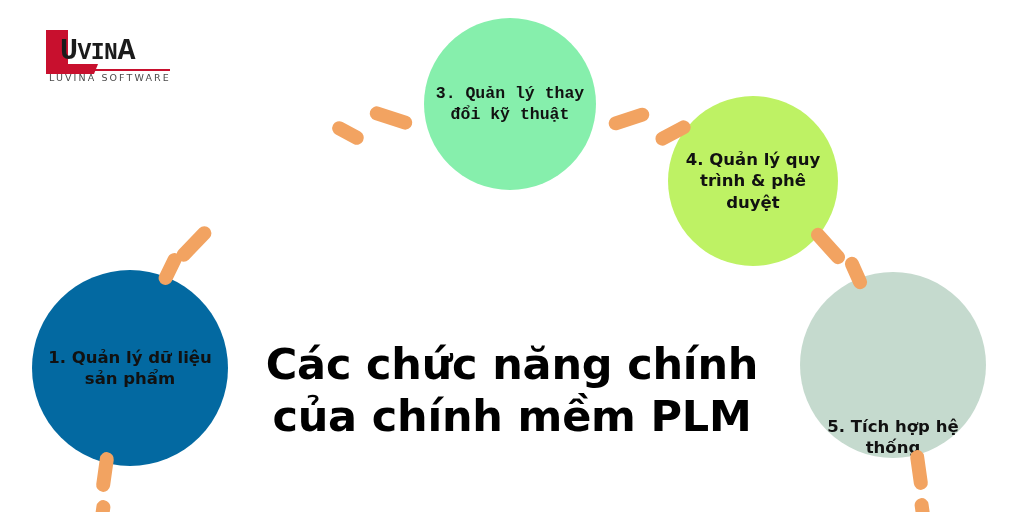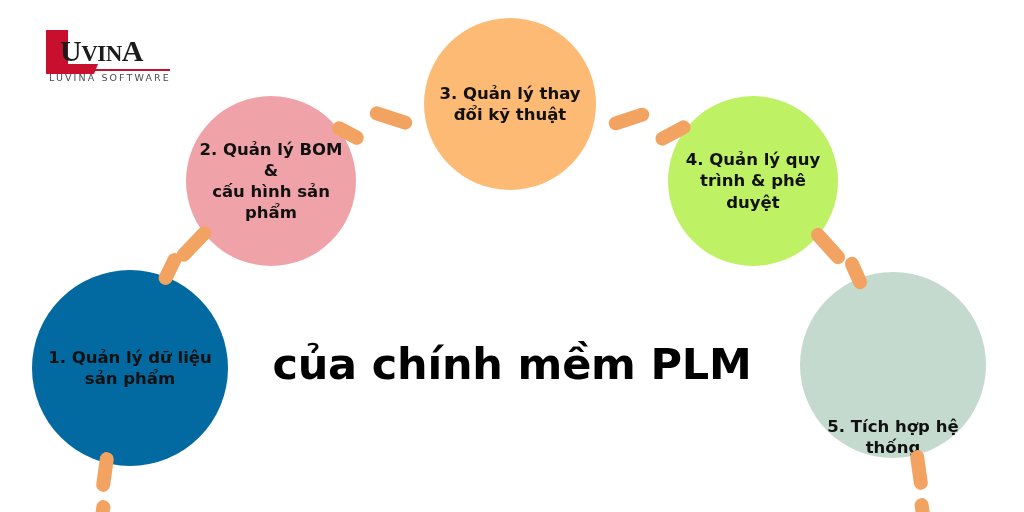--- a/index.html
+++ b/index.html
@@ -35,21 +35,21 @@
     transform:skewX(-22deg);
     transform-origin:left bottom;
   }
   .logo-word{
     position:absolute;
     left:14px; top:3px;
     font-size:30px;
     font-weight:bold;
     letter-spacing:-0.5px;
     color:#1b1b1b;
-    font-family:Liberation Serif, serif;
+    font-family:Liberation Mono, monospace;
     line-height:40px;
   }
   .logo-word .sm{font-size:23px;}
   .logo-sub{
     position:absolute;
     left:3px; top:44px;
     font-size:9.5px;
     letter-spacing:2.1px;
     color:#4a4a4a;
     font-weight:400;
@@ -117,26 +117,21 @@
     <div class="logo-l-foot"></div>
     <div class="logo-word">U<span class="sm">VIN</span>A</div>
     <div class="logo-rule"></div>
     <div class="logo-sub">LUVINA SOFTWARE</div>
   </div>
 
   <div class="node" id="node1" style="background: #0369a1; color: rgb(17, 17, 17);">
     <span>1. Quản lý dữ liệu
 sản phẩm</span>
   </div>
-  <div class="node" id="node2" style="background: rgb(239, 163, 168); color: rgb(17, 17, 17);">
-    <span>2. Quản lý BOM &amp;
-cấu hình sản
-phẩm</span>
-  </div>
-  <div class="node" id="node3" style="background: #fdba74; color: rgb(17, 17, 17);">
+  <div class="node" id="node3" style="background: #86efac; color: rgb(17, 17, 17); font-family: Liberation Mono, monospace;">
     <span>3. Quản lý thay
 đổi kỹ thuật</span>
   </div>
   <div class="node" id="node4" style="background: #bef264; color: rgb(17, 17, 17);">
     <span>4. Quản lý quy
 trình &amp; phê duyệt</span>
   </div>
   <div class="node" id="node5" style="background: rgb(197, 218, 206); color: rgb(17, 17, 17); align-items: flex-end;">
     <span>5. Tích hợp hệ
 thống</span>
@@ -154,16 +149,17 @@
   <div class="dash" style="left: 622px; top: 98px; width: 14px; height: 42px; transform: rotate(72deg); background: rgb(242, 163, 97);"></div>
   <div class="dash" style="left: 666px; top: 114px; width: 14px; height: 38px; transform: rotate(62deg); background: rgb(242, 163, 97);"></div>
 
   <div class="dash" style="left: 821px; top: 224px; width: 14px; height: 44px; transform: rotate(-42deg); background: rgb(242, 163, 97);"></div>
   <div class="dash" style="left: 849px; top: 256px; width: 14px; height: 34px; transform: rotate(-24deg); background: rgb(242, 163, 97);"></div>
 
   <div class="dash" style="left: 912px; top: 450px; width: 14px; height: 40px; transform: rotate(-8deg); background: rgb(242, 163, 97);"></div>
   <div class="dash" style="left: 916px; top: 498px; width: 14px; height: 34px; transform: rotate(-8deg); background: rgb(242, 163, 97);"></div>
 
   <div class="title">
+    <span class="l1">Các chức năng chính</span>
     <span class="l2">của chính mềm PLM</span>
   </div>
 
 </div>
 
 </body></html>

